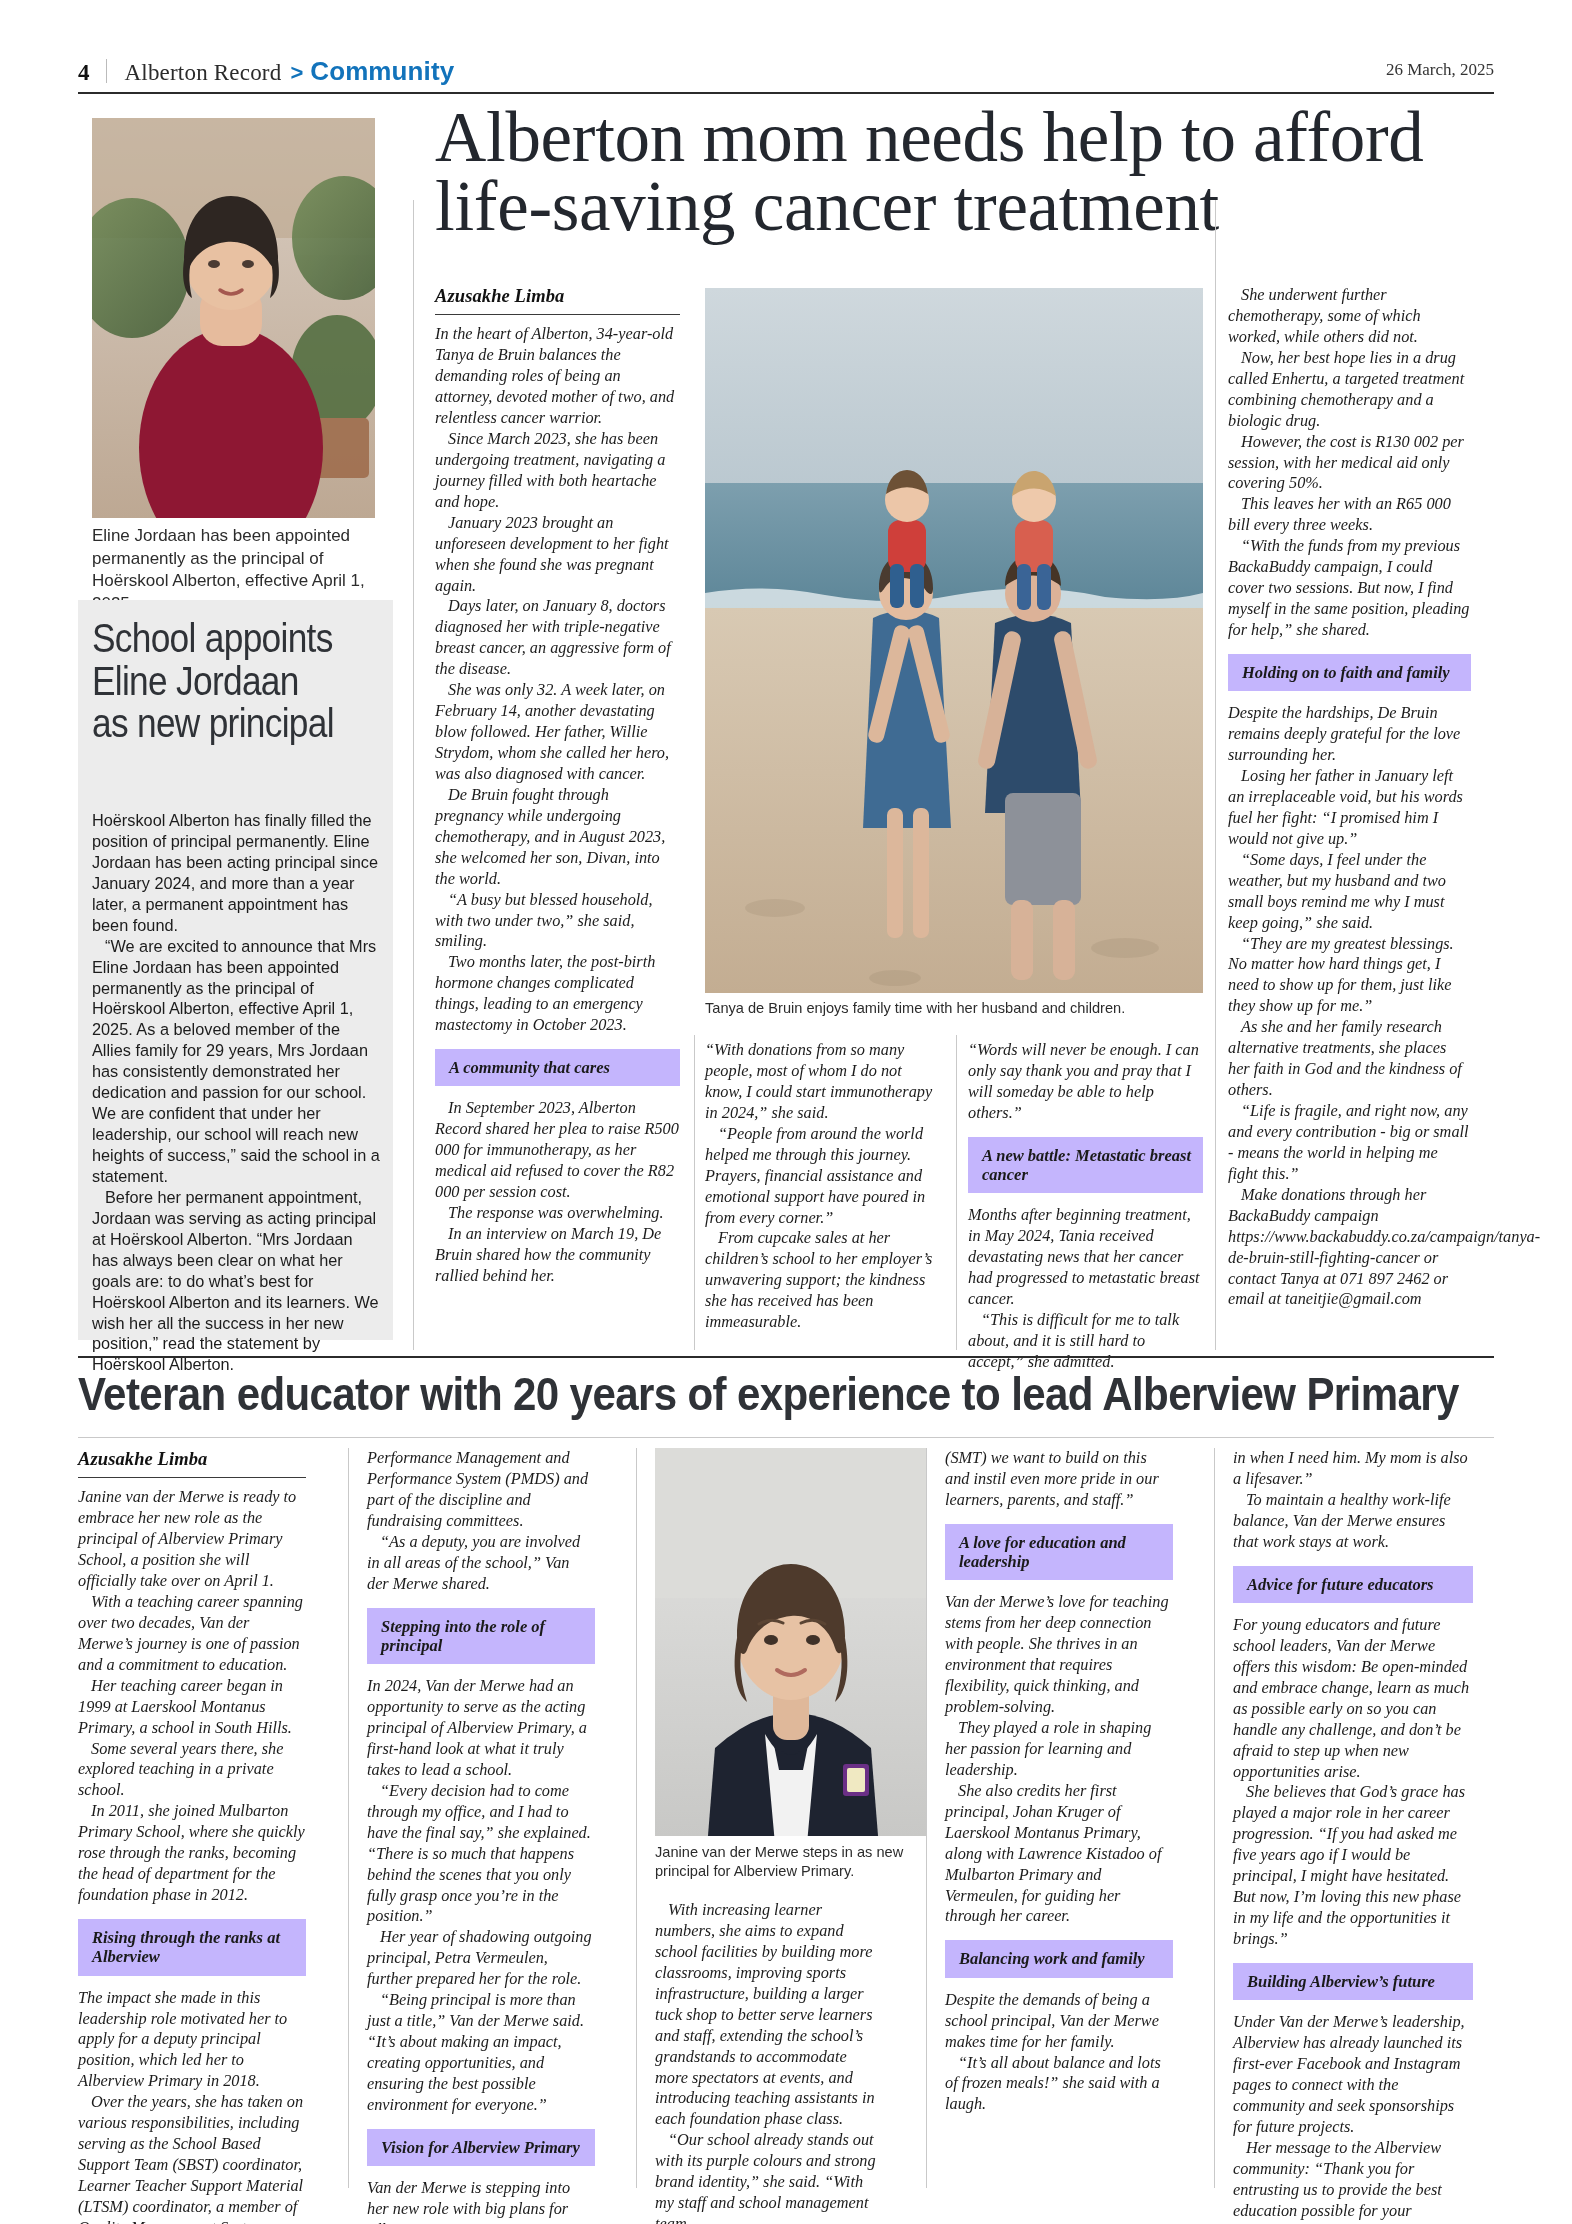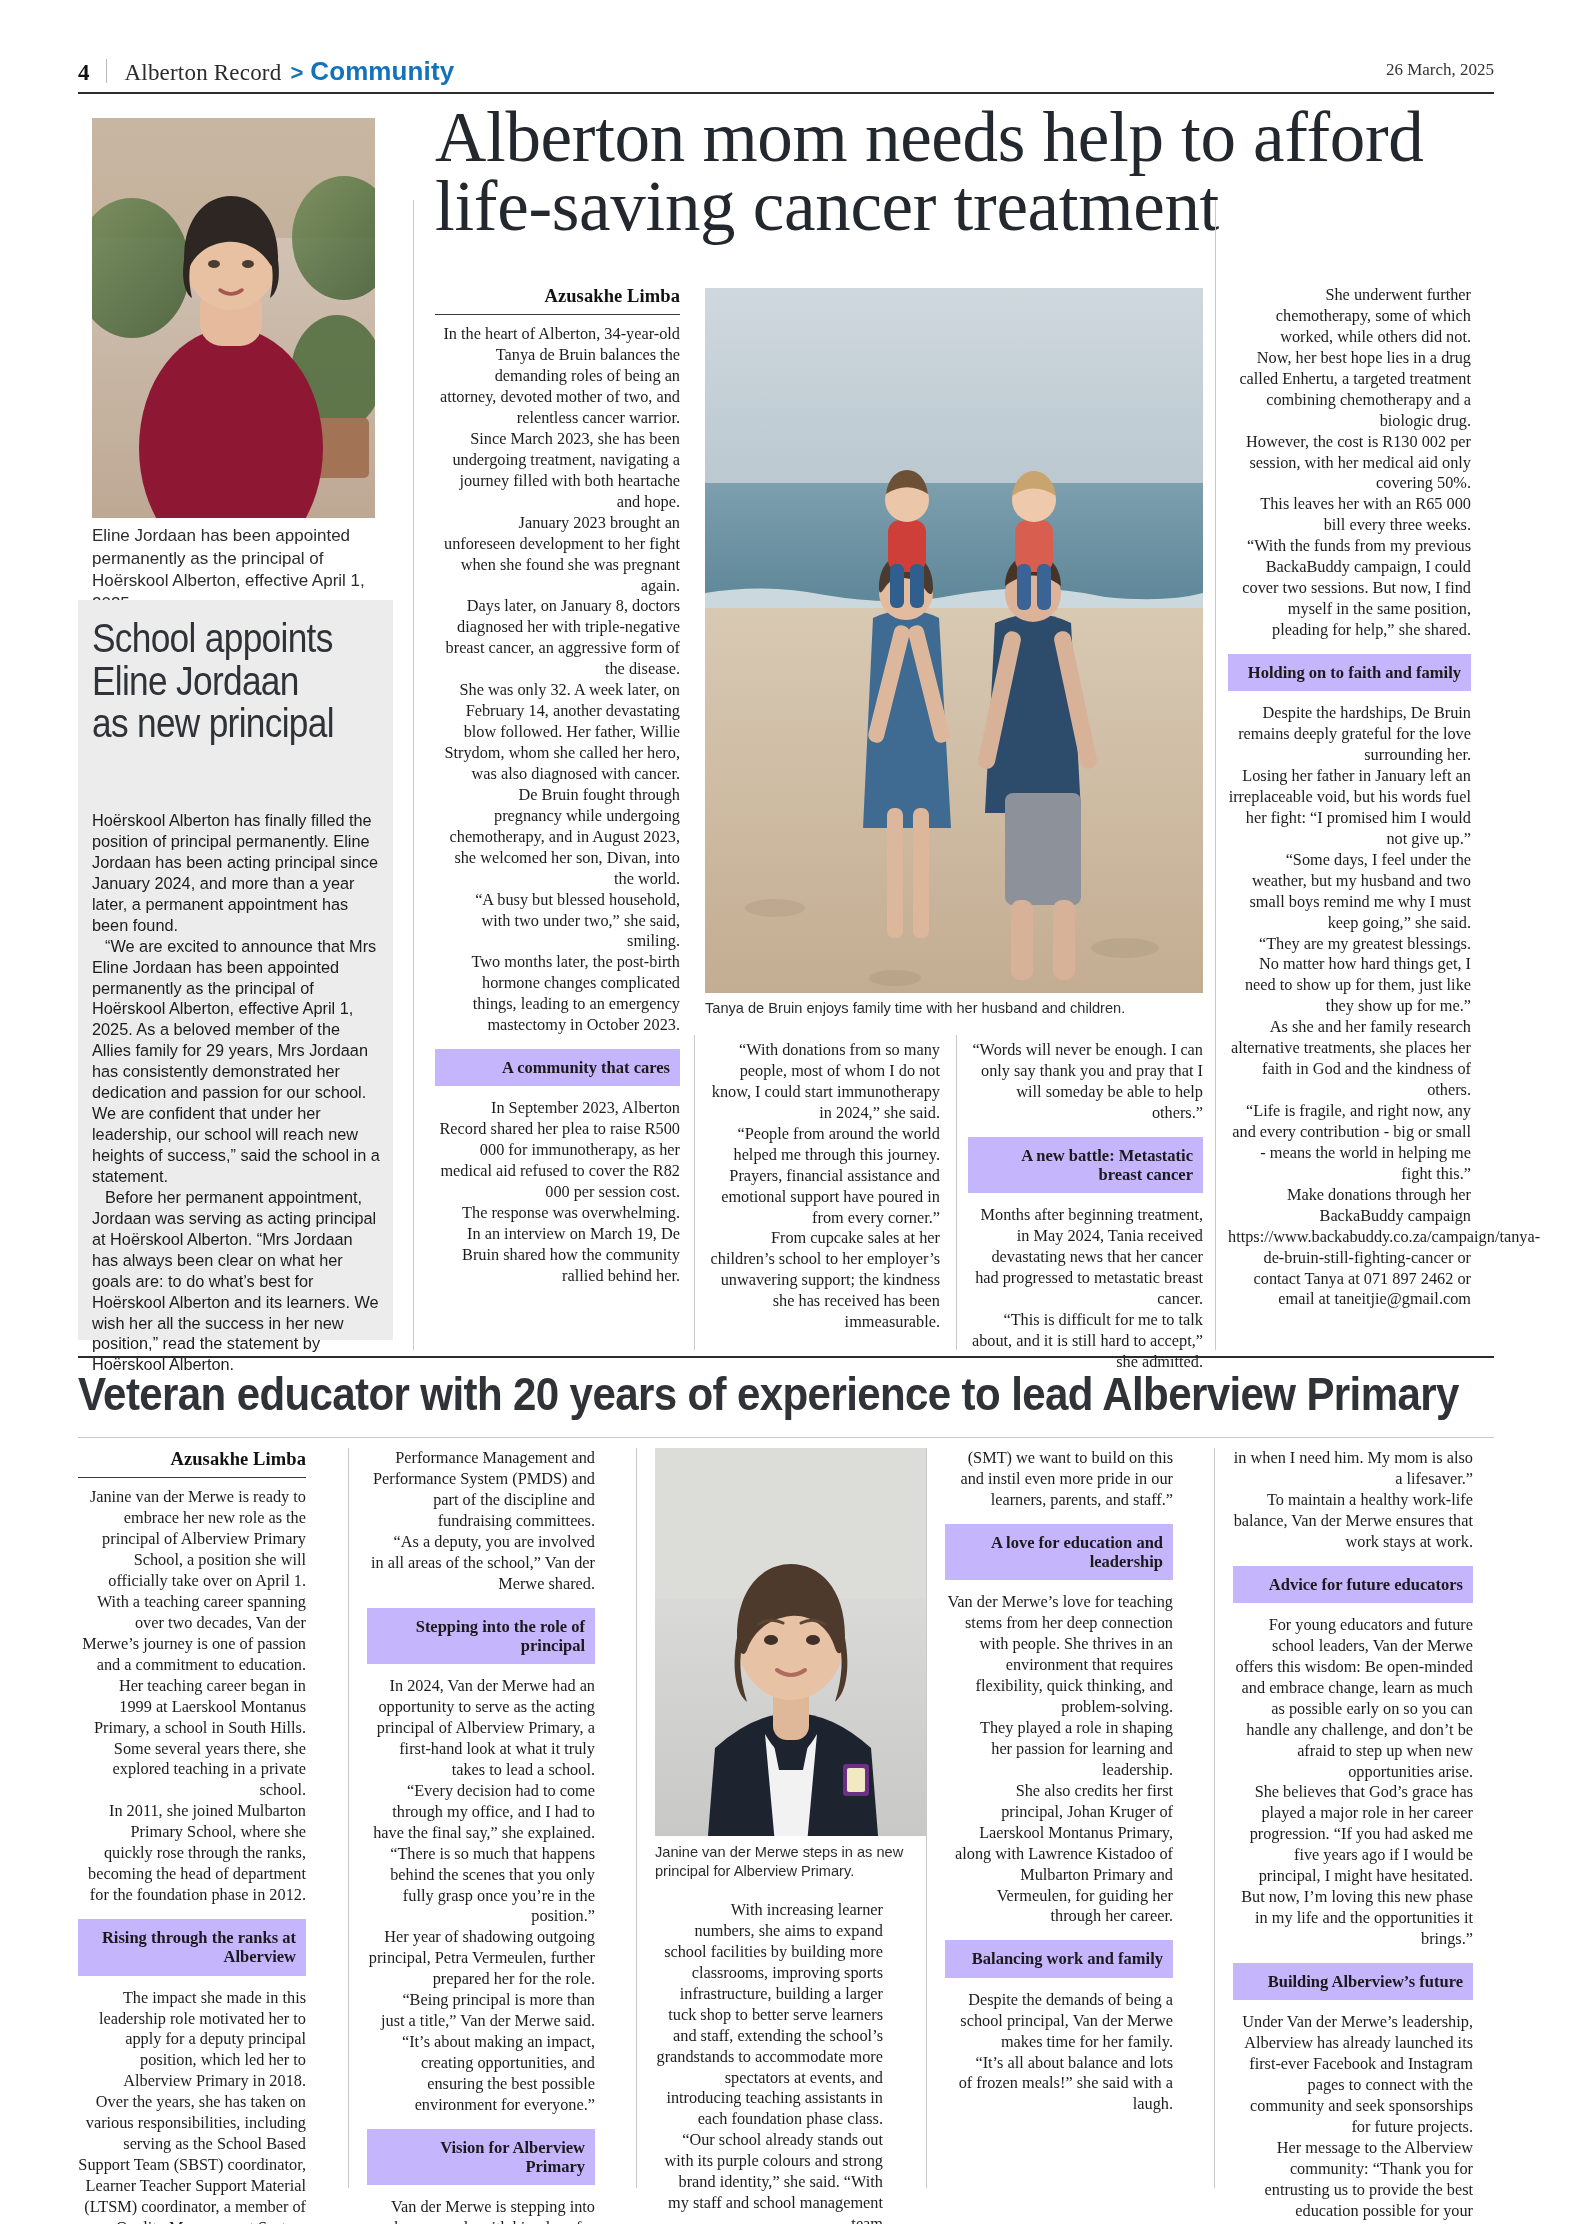--- a/index.html
+++ b/index.html
@@ -129,21 +129,22 @@
   
   .vrule { position: absolute; width: 1px; background: #c9c9c9; }
 
   
   .col {
     position: absolute;
     font-family: "Liberation Serif", serif;
     font-size: 16.3px;
     line-height: 1.285;
     color: #1c1c1c;
-    text-align: right;
+    text-align: left;
+    font-style: italic;
   }
   .col p { text-indent: 13px; }
   .col p.noindent { text-indent: 0; }
 
   .byline {
     font-family: "Liberation Serif", serif;
     font-weight: bold;
     font-size: 18.5px;
     color: #111;
     letter-spacing: .1px;

